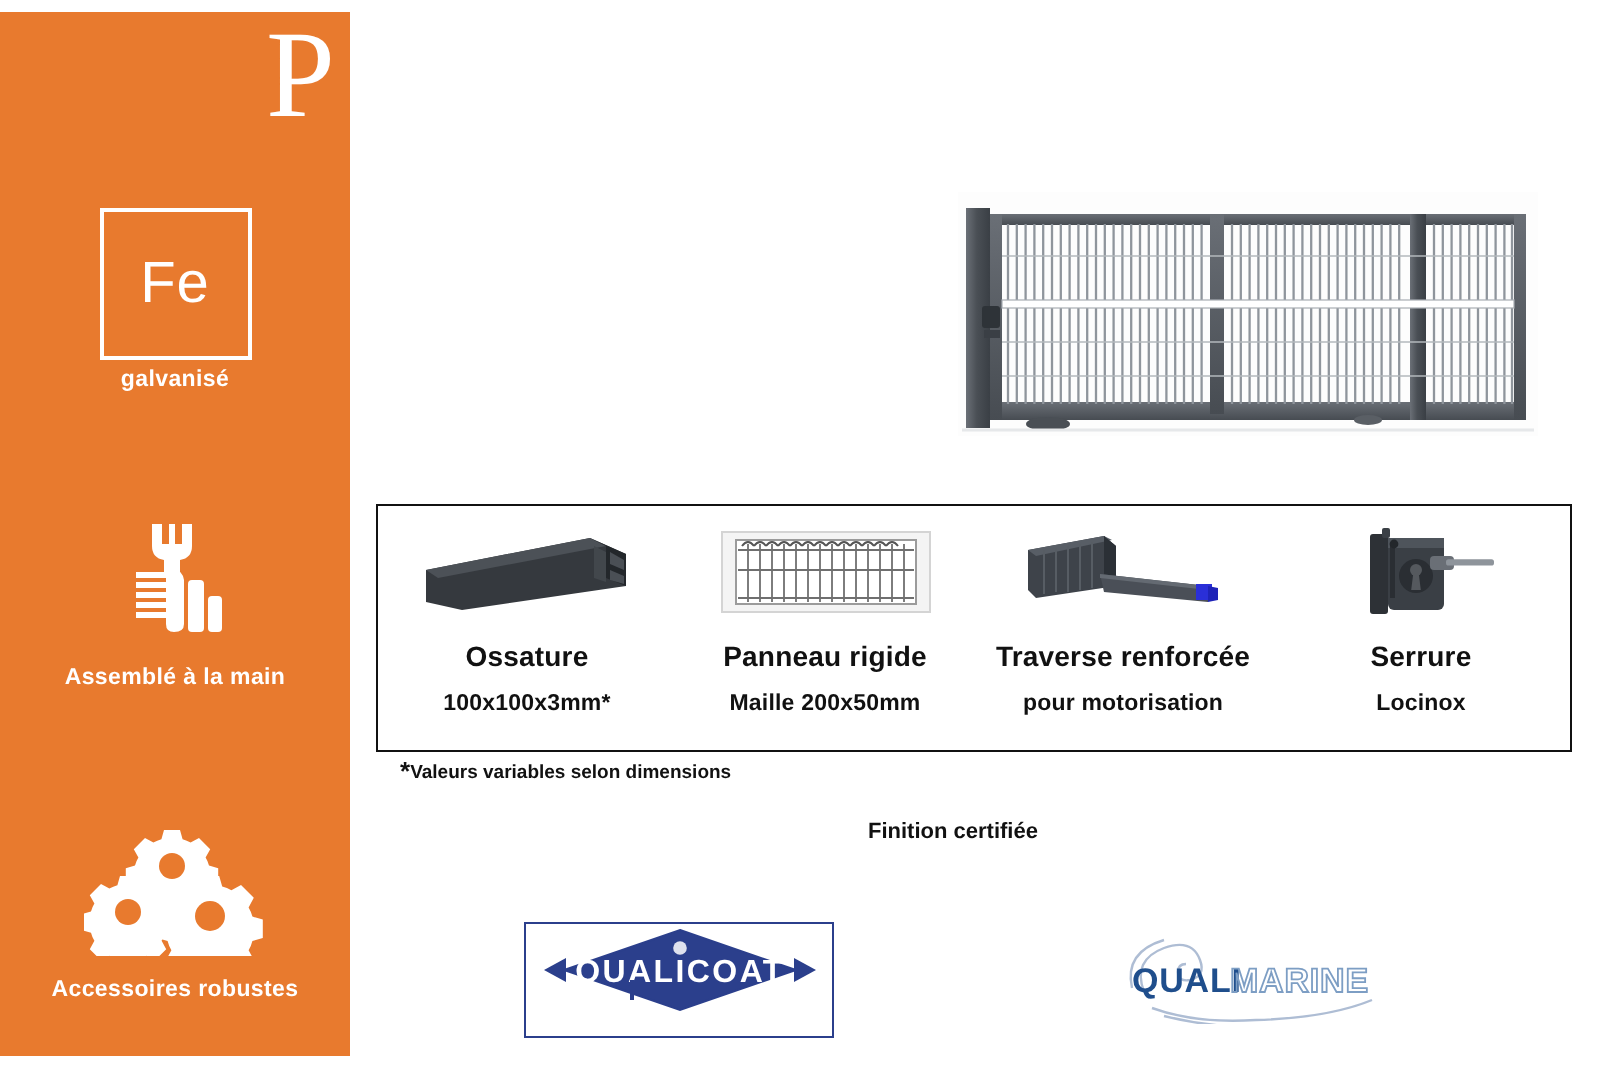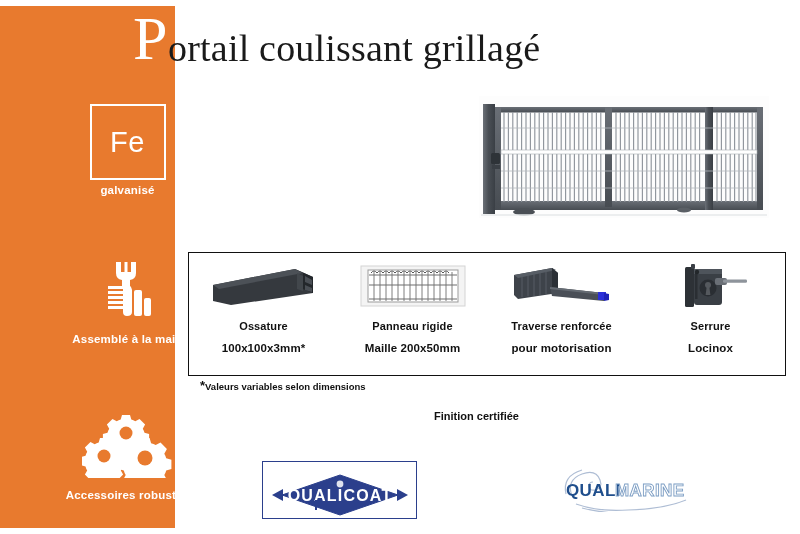--- a/index.html
+++ b/index.html
@@ -4,21 +4,21 @@
 <style>
   html,body{margin:0;padding:0;background:#fff;}
   body{width:800px;height:534px;position:relative;overflow:hidden;
        font-family:"Liberation Sans", sans-serif;}
 
   #page{position:absolute;inset:0;background:#ffffff;}
 
   
   .sidebar{position:absolute;left:0;top:6px;width:175px;height:522px;
            background:#e87a2e;}
-  .side-block{position:absolute;left:0;width:175px;text-align:center;color:#fff;padding-left:40px;}
+  .side-block{position:absolute;left:0;width:175px;text-align:center;color:#fff;}
 
   .fe-box{width:72px;height:72px;border:2px solid #fff;margin:0 auto;
           display:flex;align-items:center;justify-content:center;}
   .fe-text{font-size:29px;color:#fff;font-family:"Liberation Sans",sans-serif;
            letter-spacing:0.5px;}
   .side-label{font-size:11.5px;color:#fff;line-height:1.9;letter-spacing:.2px;
               font-weight:600;}
 
   .icon-wrap{height:68px;display:flex;align-items:center;justify-content:center;}
 
@@ -32,36 +32,36 @@
   
   .gate{position:absolute;left:479px;top:96px;width:290px;height:122px;}
 
   
   .prodbox{position:absolute;left:188px;top:252px;width:596px;height:122px;
            border:1.6px solid #111;background:#fff;}
   .prod-grid{position:absolute;inset:0;display:flex;}
   .prod-cell{flex:1;display:flex;flex-direction:column;align-items:center;
              justify-content:flex-start;padding-top:7px;}
   .prod-img{height:52px;display:flex;align-items:center;justify-content:center;}
-  .prod-t1{font-size:11px;font-weight:700;color:#111;margin-top:8px;
+  .prod-t1{font-size:14px;font-weight:700;color:#111;margin-top:8px;
            letter-spacing:.1px;text-align:center;line-height:1.25;}
   .prod-t2{font-size:11.5px;font-weight:700;color:#111;margin-top:7px;
            letter-spacing:.1px;text-align:center;line-height:1.25;}
 
   
   .footnote{position:absolute;left:200px;top:381px;font-size:9.5px;color:#111;
             font-weight:600;}
   .footnote .star{font-size:13px;vertical-align:top;line-height:.7;}
   .cert{position:absolute;left:434px;top:410px;font-size:11px;font-weight:700;
         color:#111;}
 
   
   .qualicoat{position:absolute;left:262px;top:461px;width:153px;height:56px;
              border:1.7px solid #2b3f8c;background:#fff;
-             display:flex;align-items:flex-end;justify-content:center;}
+             display:flex;align-items:flex-start;justify-content:center;}
   .qualimarine{position:absolute;left:558px;top:466px;width:150px;height:46px;}
 
   svg{display:block;}
 </style>
 </head>
 <body>
 
 <div id="page">
 
   <div class="sidebar">
@@ -110,21 +110,20 @@
             </g>
           </g>
         </svg>
       </div>
       <div class="side-label" style="margin-top:6px;">Accessoires robustes</div>
     </div>
   </div>
 
   <div class="title">
     <span class="cap">P</span>
-    <span class="rest">ortail coulissant grillagé</span>
   </div>
 
   <div class="gate">
     <svg width="290" height="122" viewBox="0 0 290 122">
       <defs>
         <linearGradient id="postg" x1="0" y1="0" x2="1" y2="0">
           <stop offset="0" stop-color="#6b7077"></stop>
             <stop offset=".45" stop-color="#4a4f55"></stop>
           <stop offset="1" stop-color="#3a3f45"></stop>
         </linearGradient>

